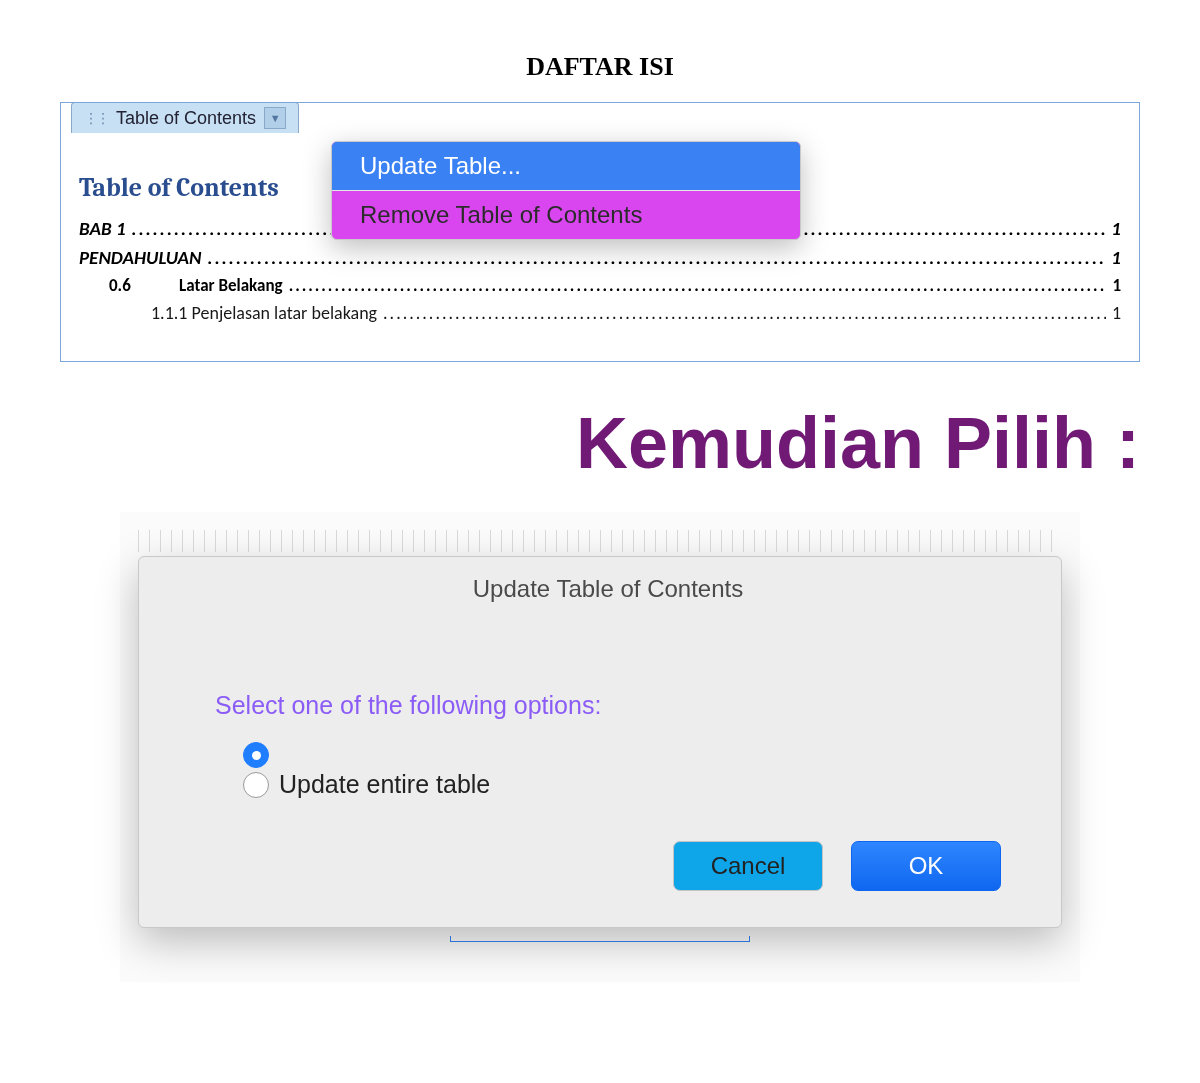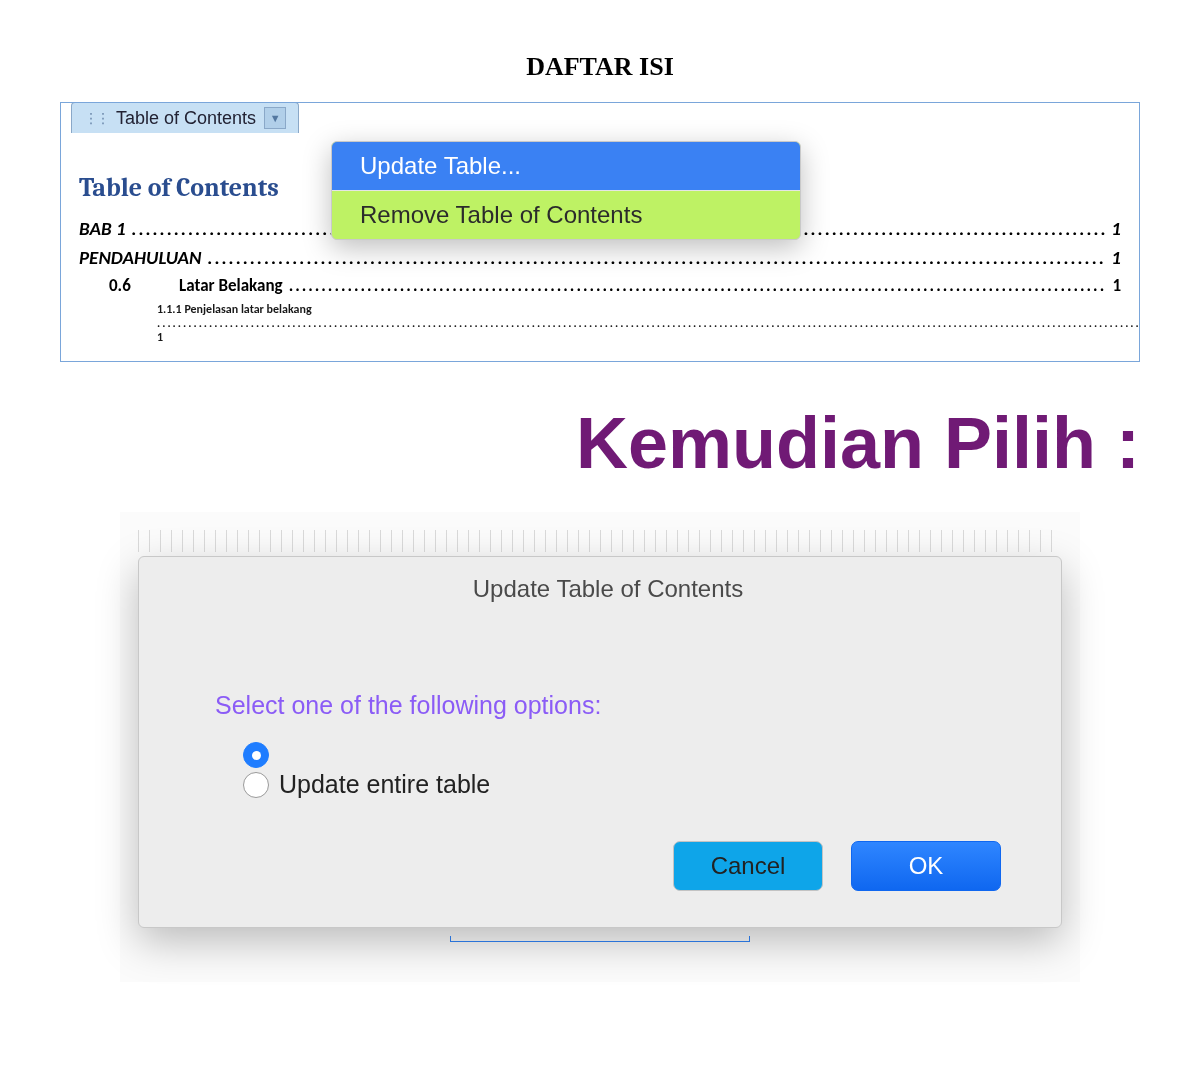--- a/index.html
+++ b/index.html
@@ -85,26 +85,26 @@
       overflow: hidden;
       margin: 0 6px;
     }
     .toc-row .dots::after {
       content: "..........................................................................................................................................................................................................................................................................................................................................................................";
       letter-spacing: 2px;
     }
     .toc-row .pgnum { flex: 0 0 auto; }
     .toc-sub { font-style: normal; font-size: 17px; font-weight: bold; padding-left: 30px;}
     .toc-sub .num { display:inline-block; width:70px; }
-    .toc-sub2 { font-style: normal; font-weight: bold; font-size:12px; padding-left: 72px; opacity:.9;flex-direction:column;}
+    .toc-sub2 { font-style: normal; font-weight: normal; font-size:18px; padding-left: 72px; opacity:.9;}
     .context-menu {
       position: absolute;
       top: 38px;
       left: 270px;
-      background: #bef264;
+      background: #d946ef;
       border: 1px solid #c9c9c9;
       border-radius: 6px;
       box-shadow: 0 8px 28px rgba(0,0,0,.25);
       width: 470px;
       z-index: 5;
       overflow: hidden;
     }
     .context-item {
       padding: 10px 28px;
       font-size: 24px;

